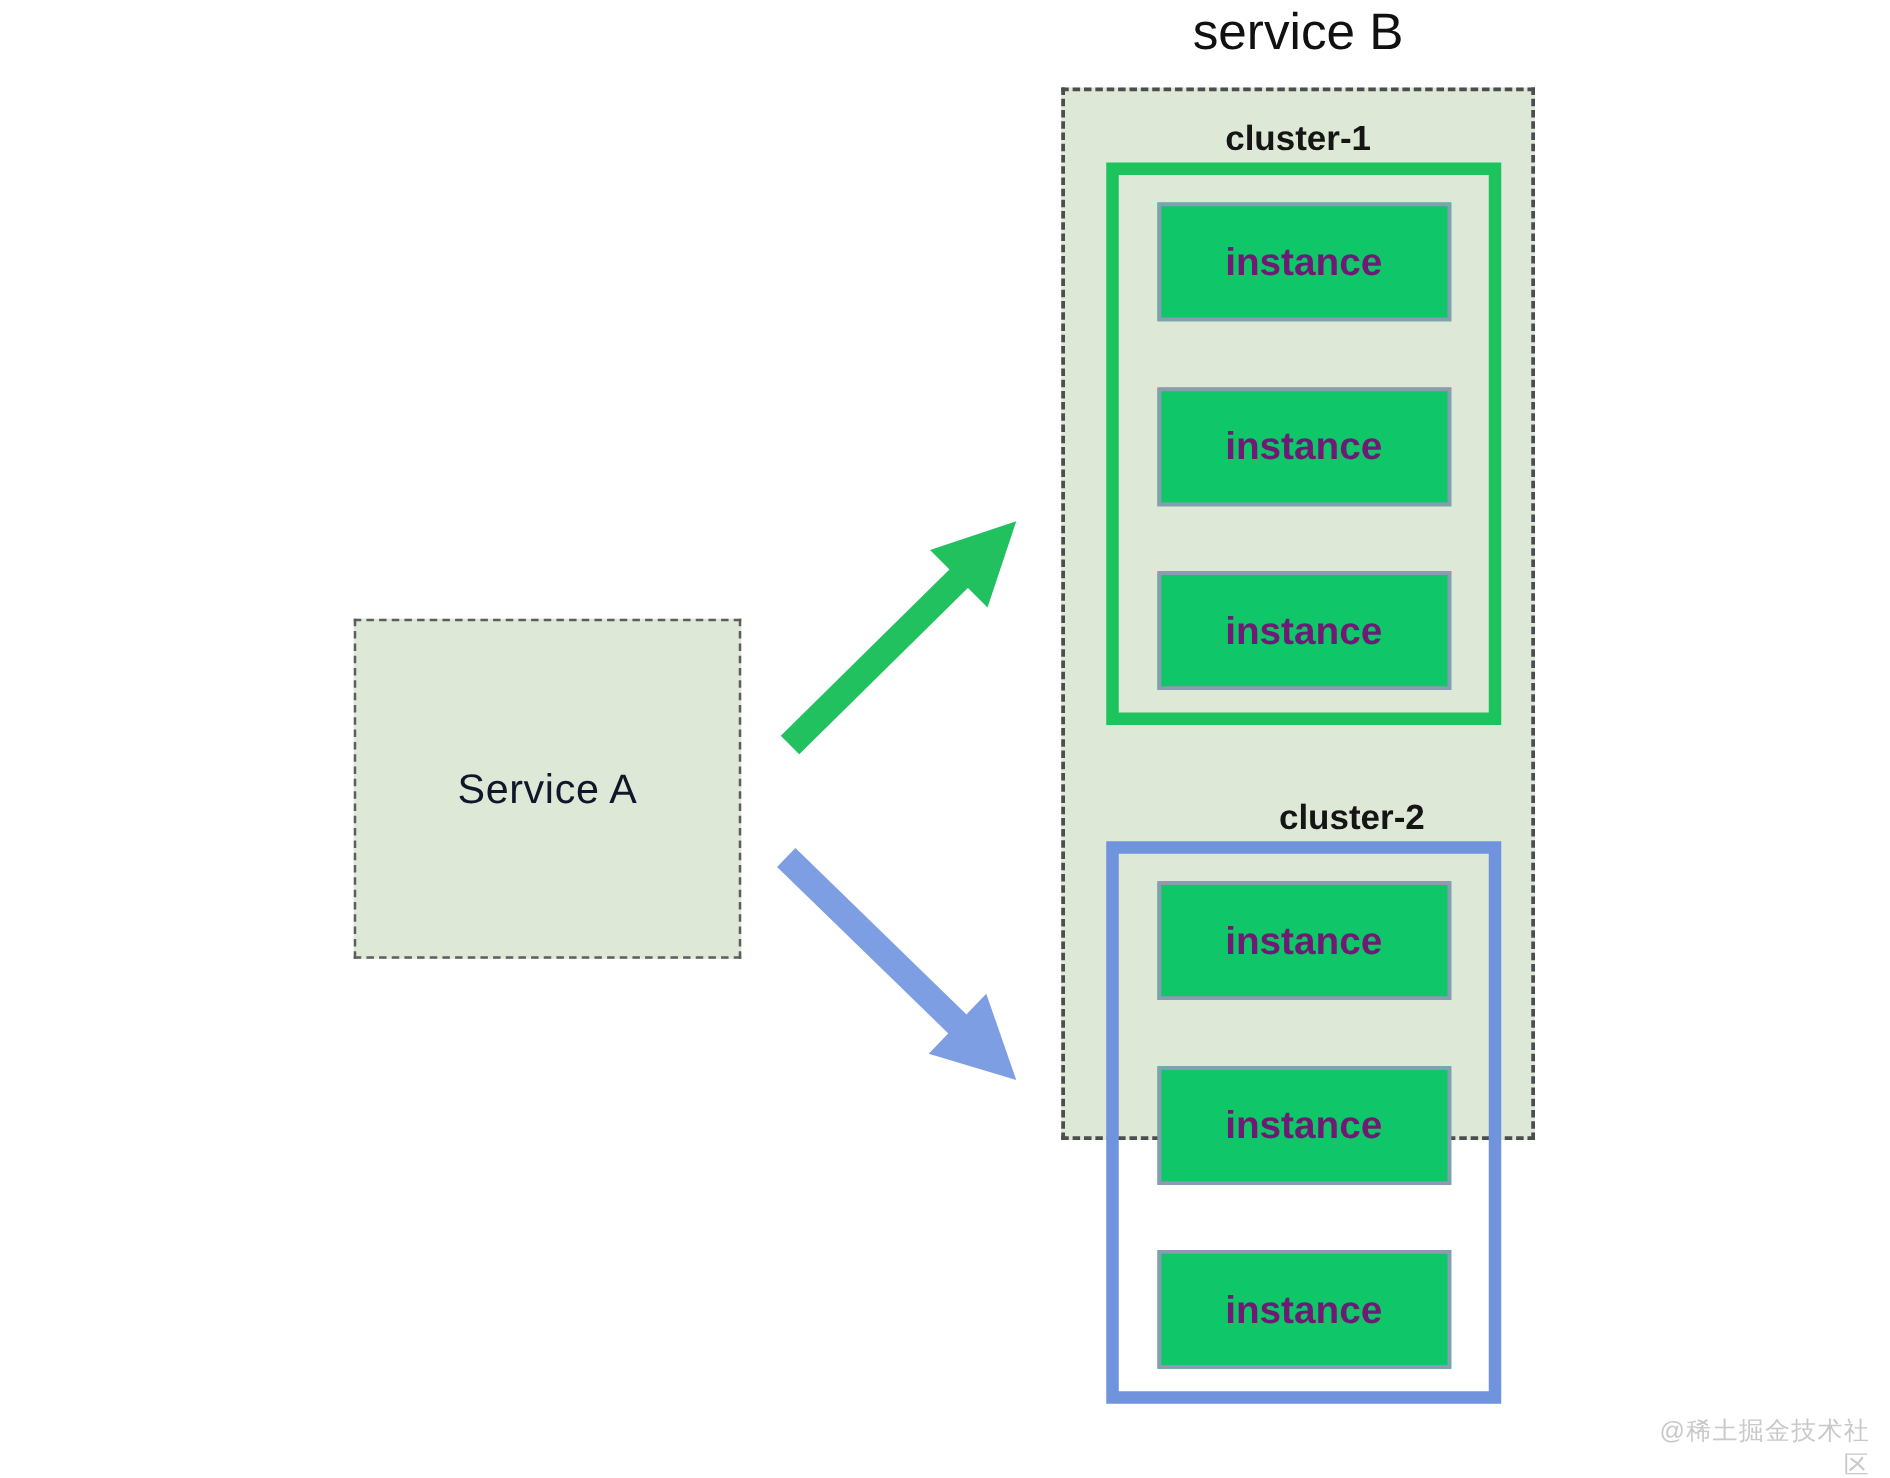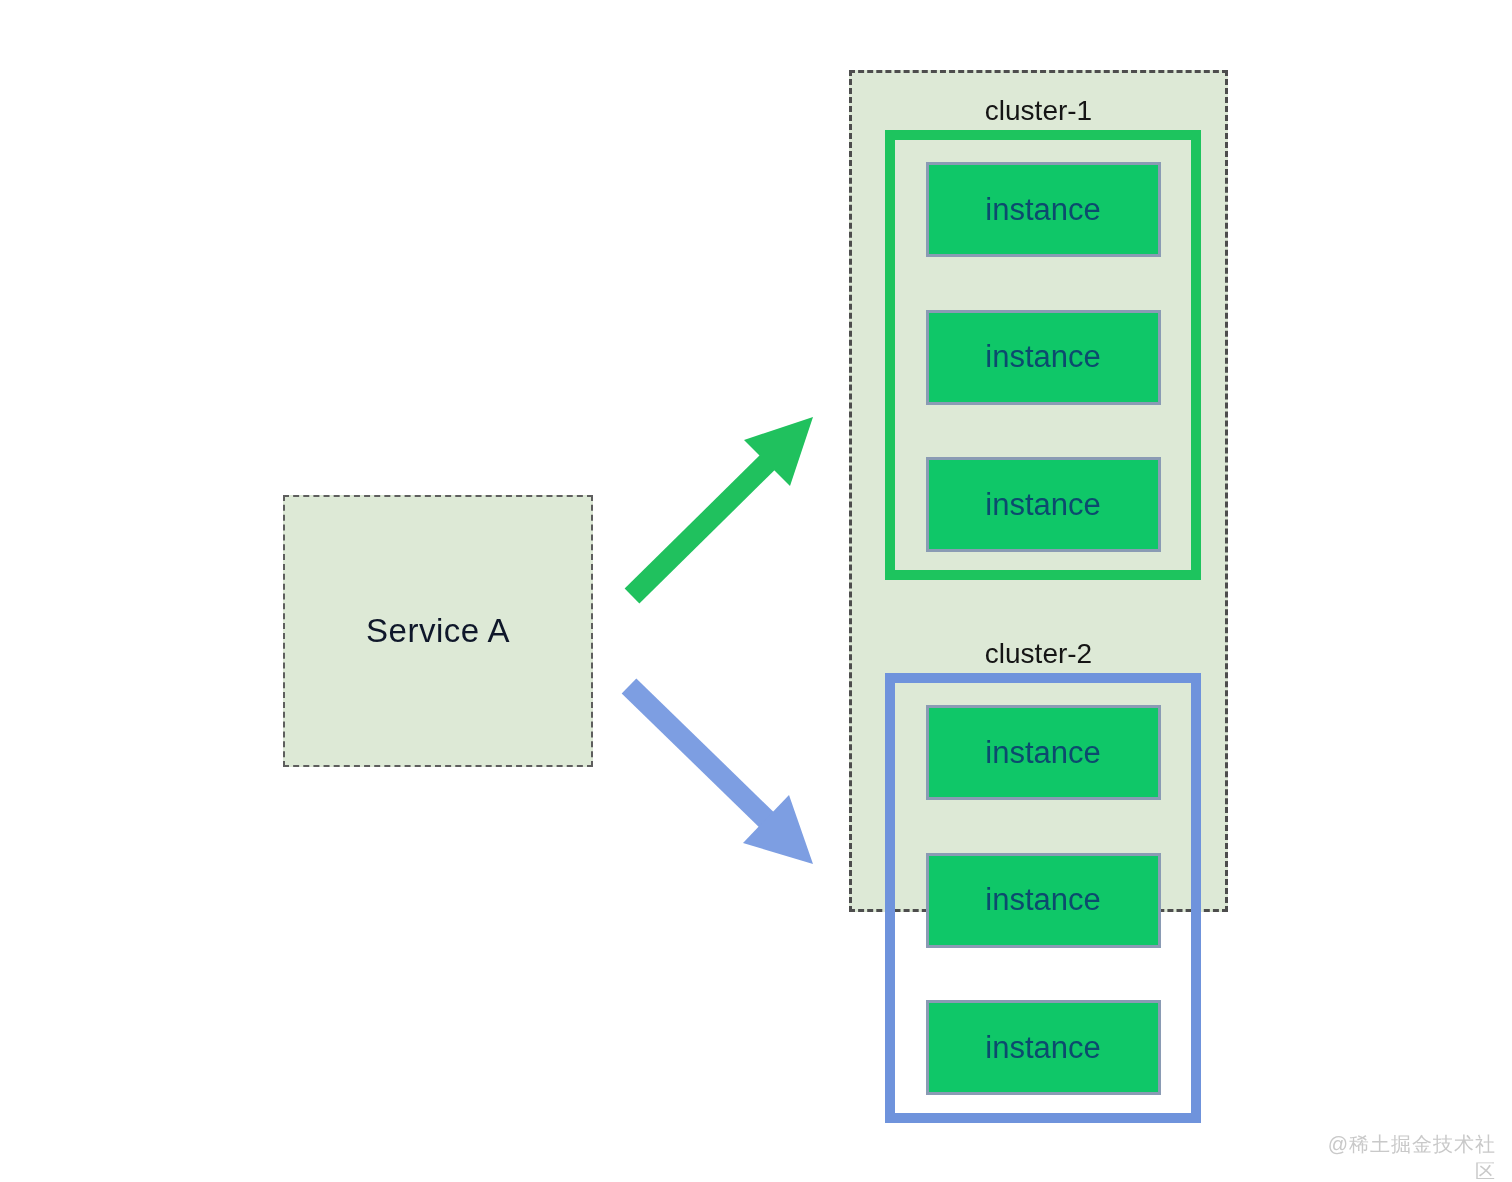--- a/index.html
+++ b/index.html
@@ -38,51 +38,52 @@
     text-align: center;
     font-size: 41px;
     color: #111111;
   }
   .service-b {
     position: absolute;
     left: 849px; top: 70px;
     width: 379px; height: 842px;
     background: var(--panel-bg, #dde9d6);
     border: 3px dashed #4d4d4d;
+    font-weight: bold;
   }
   .cluster-label {
     position: absolute;
     left: 0; width: 100%;
     text-align: center;
     font-size: 28px;
     color: #151515;
   }
   .cluster-label.c1 { top: 22px; }
-  .cluster-label.c2 { top: 565px; }
+  .cluster-label.c2 { top: 565px; margin-left: 43px; }
 
   .cluster {
     position: absolute;
     left: 33px;
     width: 316px; height: 450px;
     display: flex;
     flex-direction: column;
     align-items: center;
     justify-content: space-between;
     padding: 22px 0 18px 0;
   }
   .cluster.c1 { top: 57px;  border: 10px solid var(--cluster1-border, #1dc45e); }
   .cluster.c2 { top: 600px; border: 10px solid var(--cluster2-border, #6f93dc); }
 
   .instance {
     width: 235px; height: 95px;
     background: var(--instance-fill, #0fc768);
     border: 3px solid var(--instance-border, #8a9bb4);
     display: flex; align-items: center; justify-content: center;
     font-size: 31px;
-    color: #0c4a6e;
+    color: #701a75;
   }
 
   
   .arrows {
     position: absolute;
     left: 0; top: 0;
     width: 1512px; height: 1182px;
     pointer-events: none;
   }
 
@@ -99,20 +100,21 @@
 </style>
 </head>
 <body>
 
 <div class="canvas">
 
   <div class="service-a">
     <span class="label">Service A</span>
   </div>
 
+  <div class="service-b-title">service B</div>
 
   <div class="service-b">
 
     <div class="cluster-label c1">cluster-1</div>
 
     <div class="cluster c1">
       <div class="instance">instance</div>
       <div class="instance">instance</div>
       <div class="instance">instance</div>
     </div>

